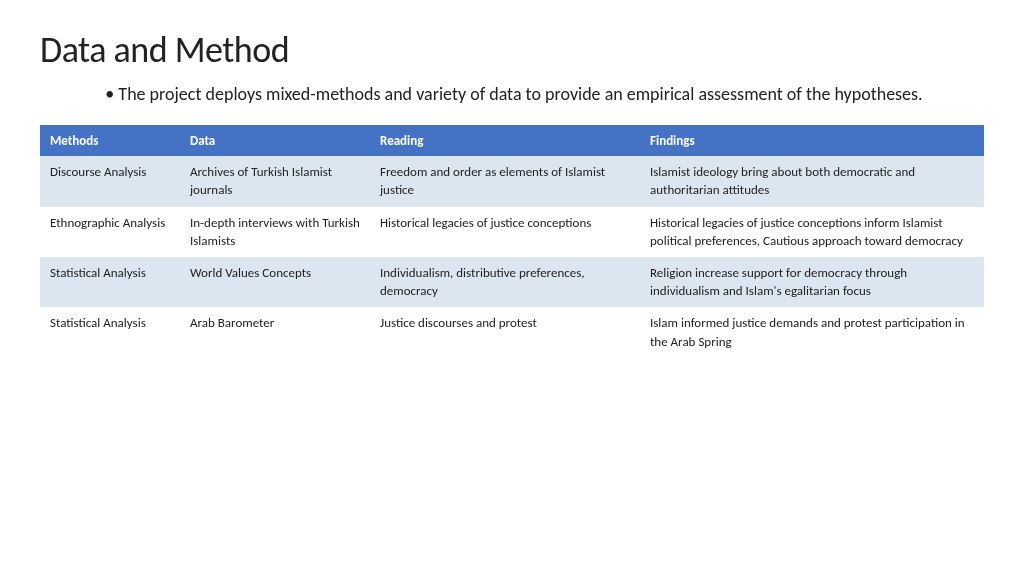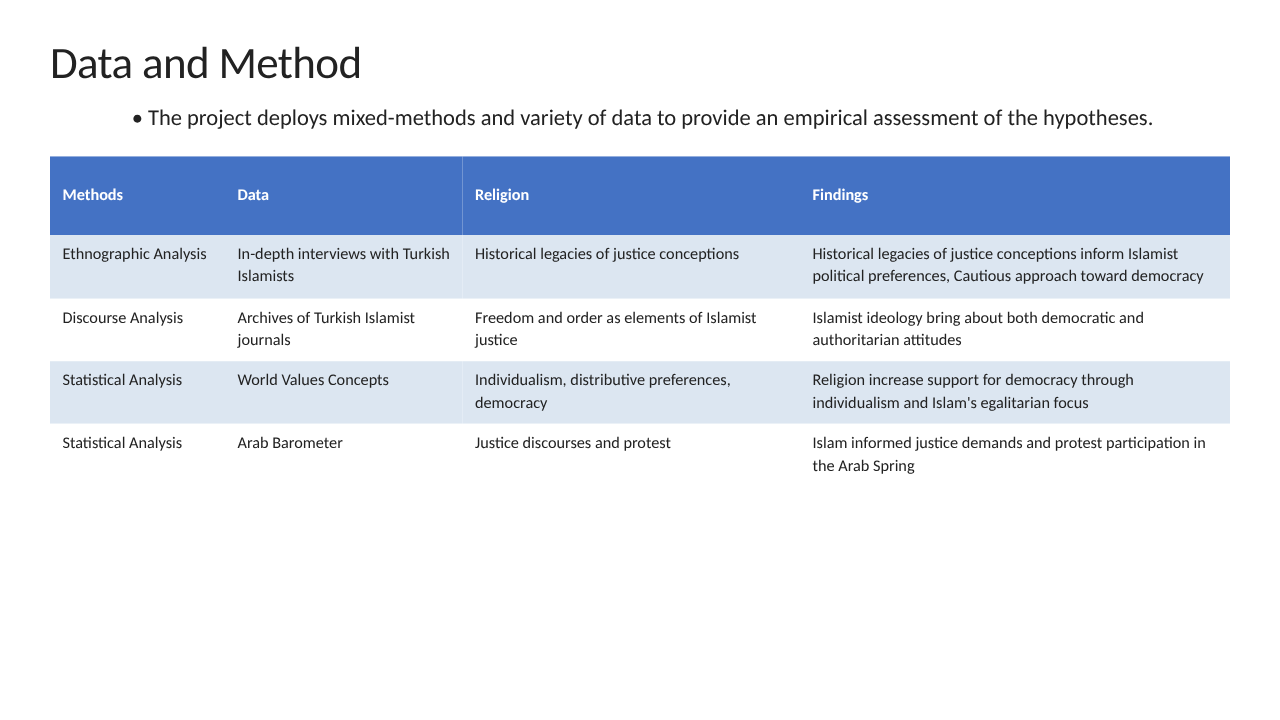--- a/index.html
+++ b/index.html
@@ -55,21 +55,21 @@
       border-collapse: collapse;
       font-size: 13px;
     }
 
     thead tr {
       background-color: #4472C4;
       color: #ffffff;
     }
 
     thead th {
-      padding: 24px 10px;
+      padding: 8px 10px;
       text-align: left;
       font-weight: 600;
       font-size: 13px;
     }
 
     tbody tr:nth-child(odd) {
       background-color: #DCE6F1;
     }
 
     tbody tr:nth-child(even) {
@@ -102,36 +102,36 @@
       <colgroup>
         <col class="col-methods">
         <col class="col-data">
         <col class="col-concepts">
         <col class="col-findings">
       </colgroup>
       <thead>
         <tr>
           <th>Methods</th>
           <th>Data</th>
-          <th>Religion</th>
+          <th>Reading</th>
           <th>Findings</th>
         </tr>
       </thead>
       <tbody id="table-body">
           <tr>
+            <td>Discourse Analysis</td>
+            <td>Archives of Turkish Islamist journals</td>
+            <td>Freedom and order as elements of Islamist justice</td>
+            <td>Islamist ideology bring about both democratic and authoritarian attitudes</td>
+          </tr>
+          <tr>
             <td>Ethnographic Analysis</td>
             <td>In-depth interviews with Turkish Islamists</td>
             <td>Historical legacies of justice conceptions</td>
             <td>Historical legacies of justice conceptions inform Islamist political preferences, Cautious approach toward democracy</td>
-          </tr>
-          <tr>
-            <td>Discourse Analysis</td>
-            <td>Archives of Turkish Islamist journals</td>
-            <td>Freedom and order as elements of Islamist justice</td>
-            <td>Islamist ideology bring about both democratic and authoritarian attitudes</td>
           </tr>
           <tr>
             <td>Statistical Analysis</td>
             <td>World Values Concepts</td>
             <td>Individualism, distributive preferences, democracy</td>
             <td>Religion increase support for democracy through individualism and Islam's egalitarian focus</td>
           </tr>
           <tr>
             <td>Statistical Analysis</td>
             <td>Arab Barometer</td>

